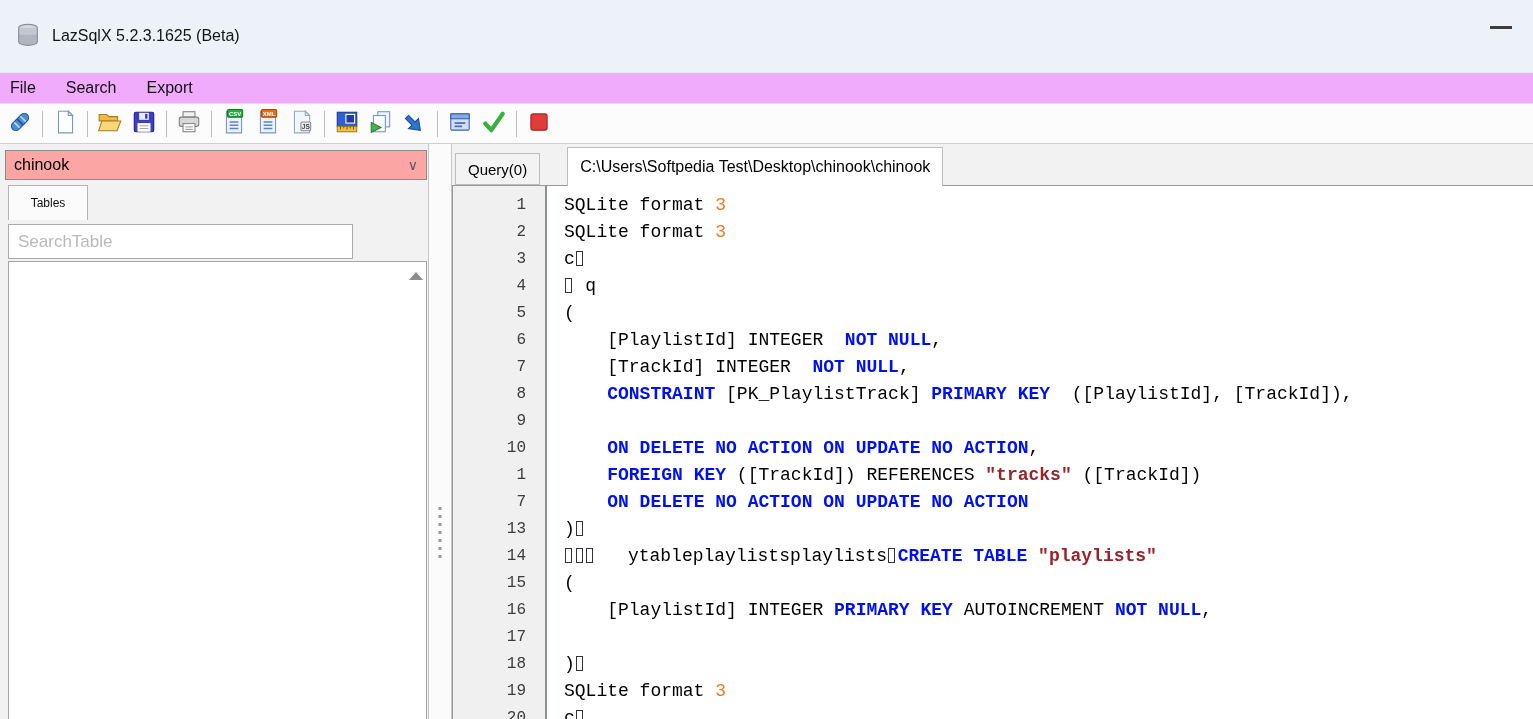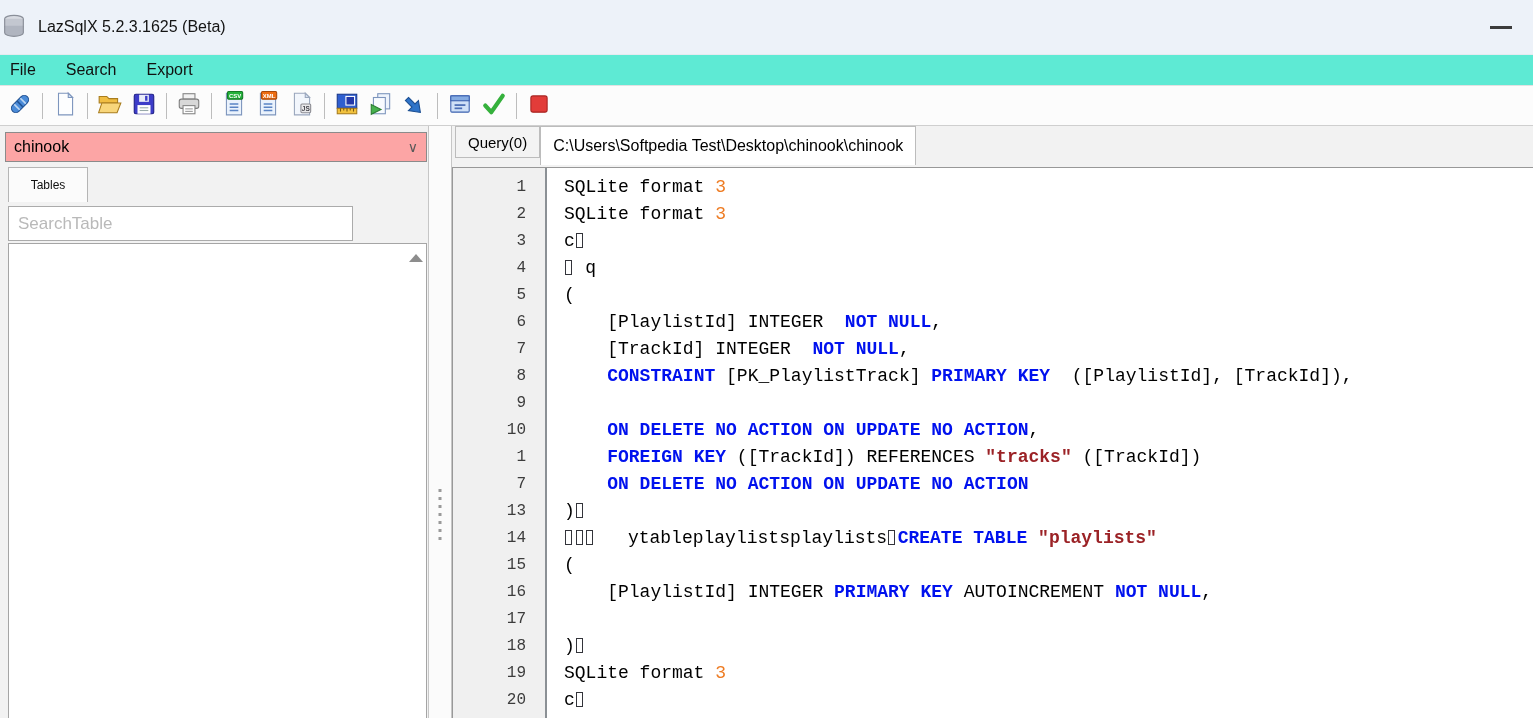--- a/index.html
+++ b/index.html
@@ -6,34 +6,34 @@
   html, body { width: 1533px; height: 719px; overflow: hidden; }
   body {
     font-family: "Liberation Sans", sans-serif;
     background: #ffffff;
     color: #1a1a1a;
     position: relative;
   }
 
   
   .titlebar {
-    height: 55px; background: #edf2f9; display: flex; align-items: center;
-    position: relative; border-bottom: 1px solid #e6eaf0;
+    height: 73px; background: #edf2f9; display: flex; align-items: center;
+    padding-left: 14px; position: relative; border-bottom: 1px solid #e6eaf0;
   }
   .titlebar .app-icon { width: 28px; height: 28px; margin-right: 10px; }
   .titlebar .title-text { font-size: 16px; color: #141414; }
   .min-btn {
     position: absolute; right: 20px; top: 20px; width: 24px; height: 14px;
     display: flex; align-items: center; justify-content: center; cursor: pointer;
   }
   .min-btn .dash { width: 22px; height: 3px; background: #3c3c3c; }
 
   
   .menubar {
-    height: 31px; background: #5eead4; border-bottom: 1px solid #e2e2e2;
+    height: 31px; background: #f0abfc; border-bottom: 1px solid #e2e2e2;
     display: flex; align-items: center; font-size: 16px; color: #111;
   }
   .menubar .mitem { padding: 0 15px; height: 100%; display: flex; align-items: center; cursor: default; }
   .menubar .mitem:first-child { padding-left: 10px; }
 
   
   .toolbar {
     height: 40px; background: #fcfcfc; border-bottom: 1px solid #cfcfcf;
     display: flex; align-items: center; padding-left: 3px;
   }
@@ -83,21 +83,21 @@
   
   .splitter {
     width: 24px; flex: 0 0 auto; background: #fbfbfb; position: relative;
     border-left: 1px solid #c6c6c6; border-right: 1px solid #c6c6c6; cursor: col-resize;
   }
   .splitter .dots { position: absolute; top: 358px; left: 50%; transform: translateX(-50%); }
   .splitter .dots i { display: block; width: 3px; height: 3px; background: #9a9a9a; margin: 5px 0; }
 
   
   .right { flex: 1 1 auto; display: flex; flex-direction: column; background: #f2f2f2; min-width: 0; }
-  .tabbar { height: 41px; display: flex; padding-left: 3px; position: relative; z-index: 2; }
+  .tabbar { height: 41px; display: flex; align-items: flex-end; padding-left: 3px; position: relative; z-index: 2; gap: 27px; }
   .tab {
     display: flex; align-items: center; padding: 0 12px; font-size: 15px; color: #000;
     border: 1px solid #bcbcbc; cursor: pointer; white-space: nowrap;
   }
   .tab.inactive { background: #f3f3f3; height: 32px; margin-bottom: 0; }
   .tab.active  { background: #ffffff; height: 39px; border-bottom: none; margin-bottom: -1px; font-size: 16px; }
 
   
   .editor {
     flex: 1 1 auto; position: relative; background: #ffffff; overflow: hidden;

